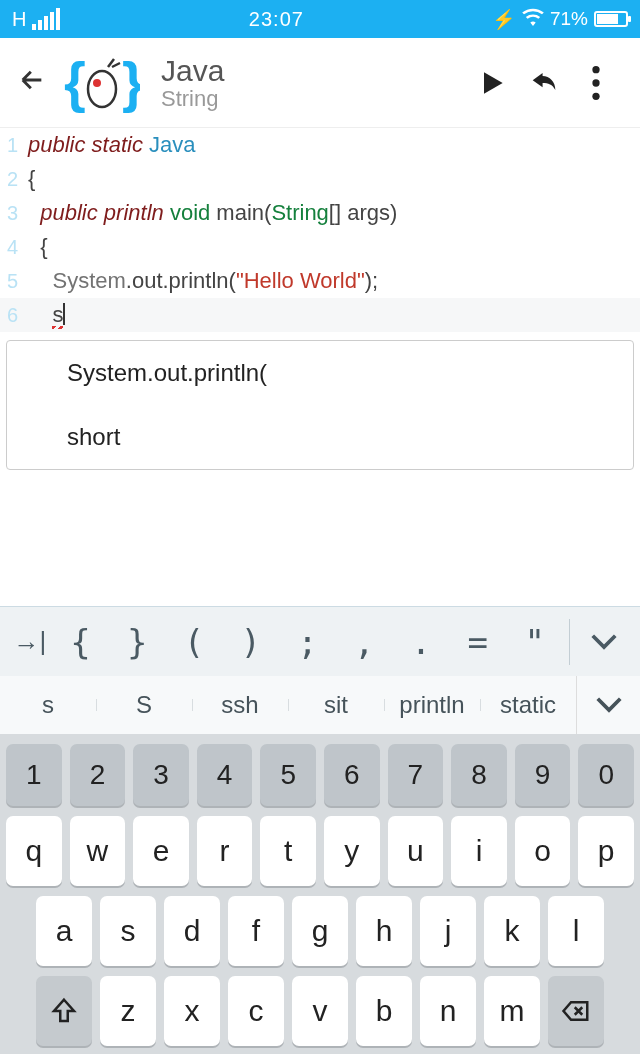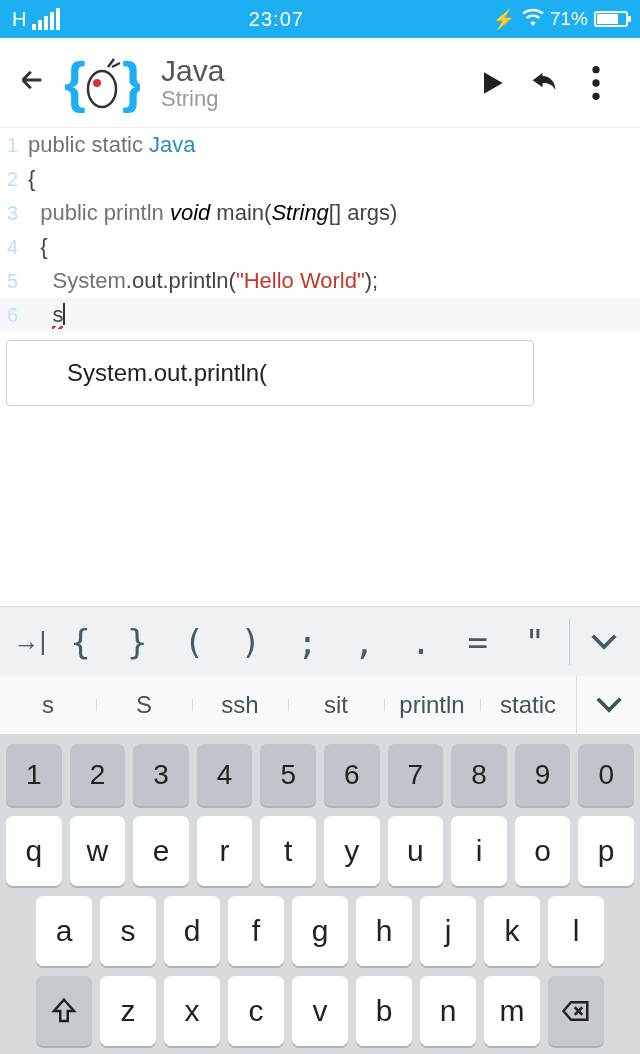--- a/index.html
+++ b/index.html
@@ -30,28 +30,28 @@
   .appbar .titles .t2{font-size:22px;color:#999;margin-top:-2px;}
   .appbar .sp{flex:1;}
   .appbar .act{width:52px;display:flex;justify-content:center;align-items:center;color:#222;}
 
   
   .code { font-family:Menlo,Consolas,monospace; font-size:22px; }
   .code .ln { display:flex; line-height:34px; }
   .code .gut { width:22px; text-align:right; color:#b9e2f5; font-size:20px; padding-right:4px; user-select:none;}
   .code .src { flex:1; white-space:pre; padding-left:6px; color:#444;}
   .code .ln.hl { background:#f6f7f8; }
-  .kw{color:#737373;} .typ{color:#000000;font-style:italic;} .id{color:#737373;} .str{color:#c0392b;} .cls{color:#2a8fbd;}
+  .kw{color:#7f1d1d;font-style:italic;} .typ{color:#15803d;} .id{color:#737373;} .str{color:#c0392b;} .cls{color:#2a8fbd;}
   .cursor{display:inline-block;width:2px;height:22px;background:#333;vertical-align:middle;position:relative;top:-2px;}
   .err{position:relative;}
   .err::after{content:"";position:absolute;left:0;right:0;bottom:-2px;height:3px;
     background:repeating-linear-gradient(135deg,#d33,#d33 3px,transparent 3px,transparent 6px);}
 
   
-  .ac { position:absolute; left:6px; top:340px; width:528px; border:1px solid #ccc; border-radius:4px; background:#fff;}
+  .ac { position:absolute; left:6px; top:340px; width:628px; border:1px solid #ccc; border-radius:4px; background:#fff;}
   .ac .item{padding:18px 60px;font-size:24px;color:#222;}
 
   
   .kbwrap{position:absolute;left:0;right:0;bottom:0;}
   .symrow{height:70px;border-top:1px solid #ccdbe3;background:#eef2f4;display:flex;align-items:center;padding:0 8px;gap:0;}
   .symrow .sym{flex:1;font-size:34px;color:#4a5a63;display:flex;justify-content:center;align-items:center;font-family:Menlo,monospace;}
   .symrow .div{width:1px;height:46px;background:#c3ced4;margin:0 6px;}
   .symrow .tab{width:44px;font-size:26px;color:#4a5a63;display:flex;justify-content:center;}
   .symrow .coll{width:56px;display:flex;justify-content:center;align-items:center;color:#4a5a63;}
 
@@ -158,20 +158,21 @@
       <div class="src">    <span class="id">System</span>.out.println(<span class="str">"Hello World"</span>);</div>
     </div>
     <div class="ln hl">
       <div class="gut">6</div>
       <div class="src">    <span class="err">s</span><span class="cursor"></span></div>
     </div>
   </div>
 
 <div class="ac" id="ac">
     <div class="item">System.out.println(</div>
+    <div class="item">short</div>
   </div>
 
 <div class="kbwrap">
 
   <div class="symrow">
     <div class="tab">→|</div>
     <div id="symrow" style="display:flex;flex:1;">
         <div class="sym">{</div>
         <div class="sym">}</div>
         <div class="sym">(</div>

